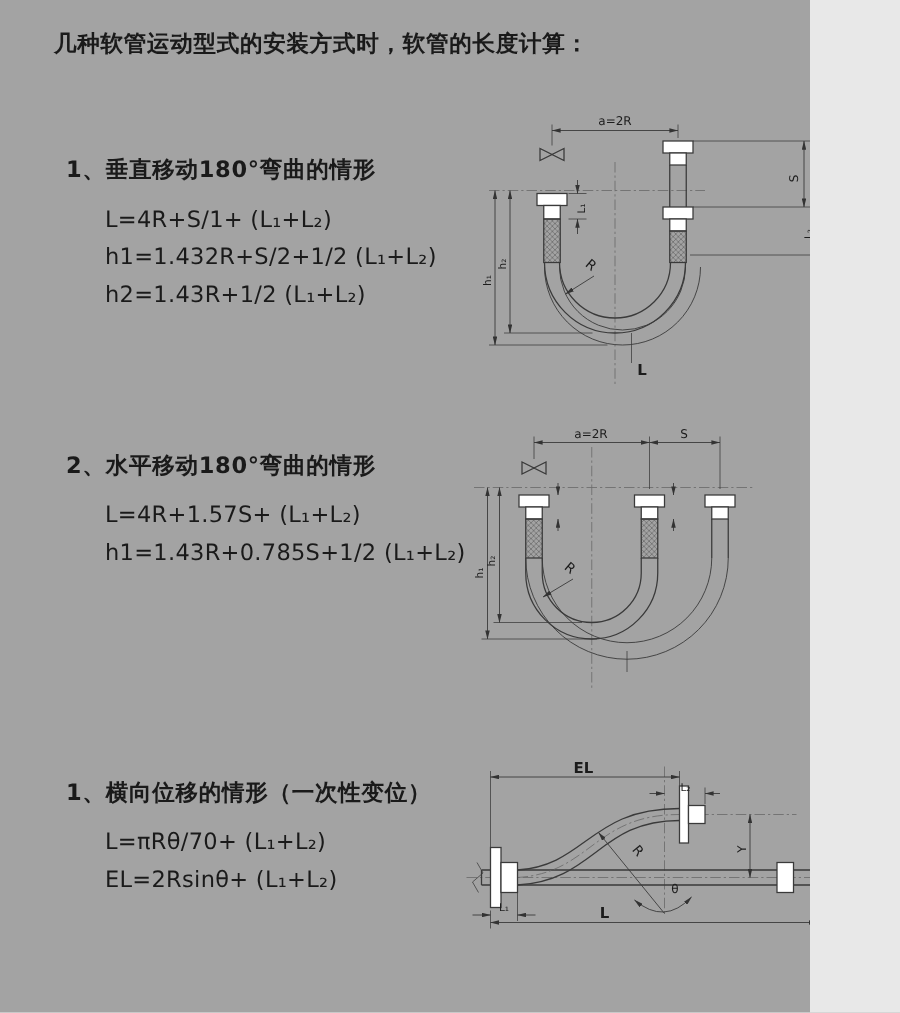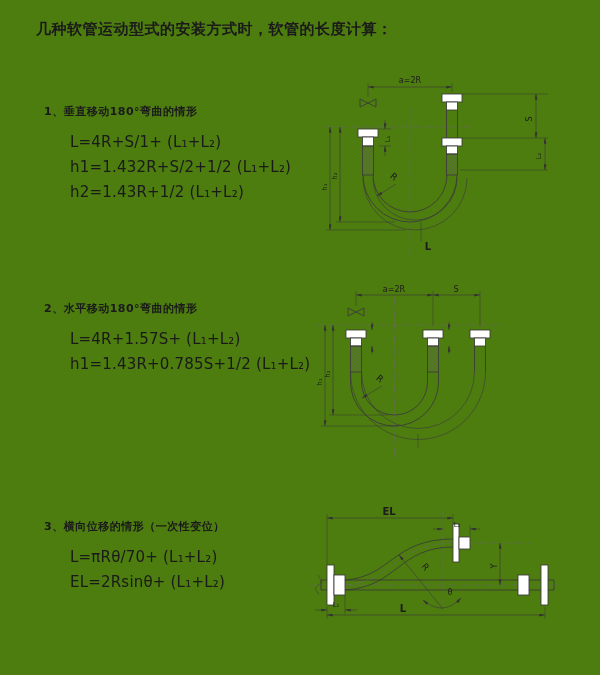--- a/index.html
+++ b/index.html
@@ -1,22 +1,22 @@
 <!DOCTYPE html>
 <html><head>
 <meta charset="utf-8">
 <style>
   html,body{margin:0;padding:0;background:#e8e8e8;}
   .page{
-    position:relative;width:600px;height:675px;background:#4d7c0f;overflow:hidden;
+    position:relative;width:540px;height:675px;background:#a3a3a3;overflow:hidden;
     font-family:"DejaVu Sans","Liberation Sans",sans-serif;color:#1a1a1a;
   }
   .title{position:absolute;left:36px;top:20px;font-size:15px;font-weight:bold;letter-spacing:.5px;}
   .sec{position:absolute;left:44px;}
-  .sec .heading{font-size:11px;font-weight:bold;letter-spacing:.5px;margin:0 0 11px 0;}
+  .sec .heading{font-size:15px;font-weight:bold;letter-spacing:.5px;margin:0 0 11px 0;}
   .sec .formula{font-size:15px;font-weight:normal;margin:0 0 0 26px;height:25px;line-height:25px;letter-spacing:.2px;}
   .diagram{position:absolute;}
   svg text{fill:#1c1c1c;font-family:"DejaVu Sans","Liberation Sans",sans-serif;}
   .ol{stroke:#3a3a3a;stroke-width:.85;fill:none;}
   .olw{stroke:#3a3a3a;stroke-width:.85;fill:#ffffff;}
   .dim{stroke:#3a3a3a;stroke-width:.6;fill:none;}
   .cl{stroke:#6a6a6a;stroke-width:.55;fill:none;stroke-dasharray:7 2 1.5 2;}
   .thin{stroke:#3a3a3a;stroke-width:.5;fill:none;}
 </style>
 </head>
@@ -33,21 +33,21 @@
     <div class="formula">h2=1.43R+1/2 (L₁+L₂)</div>
   </div>
 
   <div class="sec" style="top:301px;">
     <div class="heading">2、水平移动180°弯曲的情形</div>
     <div class="formula">L=4R+1.57S+ (L₁+L₂)</div>
     <div class="formula">h1=1.43R+0.785S+1/2 (L₁+L₂)</div>
   </div>
 
   <div class="sec" style="top:519px;">
-    <div class="heading">3、横向位移的情形（一次性变位）</div>
+    <div class="heading">1、横向位移的情形（一次性变位）</div>
     <div class="formula">L=πRθ/70+ (L₁+L₂)</div>
     <div class="formula">EL=2Rsinθ+ (L₁+L₂)</div>
   </div>
 
   <div class="diagram" style="left:300px;top:72px;">
     <svg width="255" height="190" viewBox="0 0 255 190">
       <defs>
         <marker id="a1" viewBox="0 0 12 6" refX="11.5" refY="3" markerWidth="10" markerHeight="5" orient="auto-start-reverse">
           <path d="M0,0 L12,3 L0,6 z" fill="#333"></path>
         </marker>

